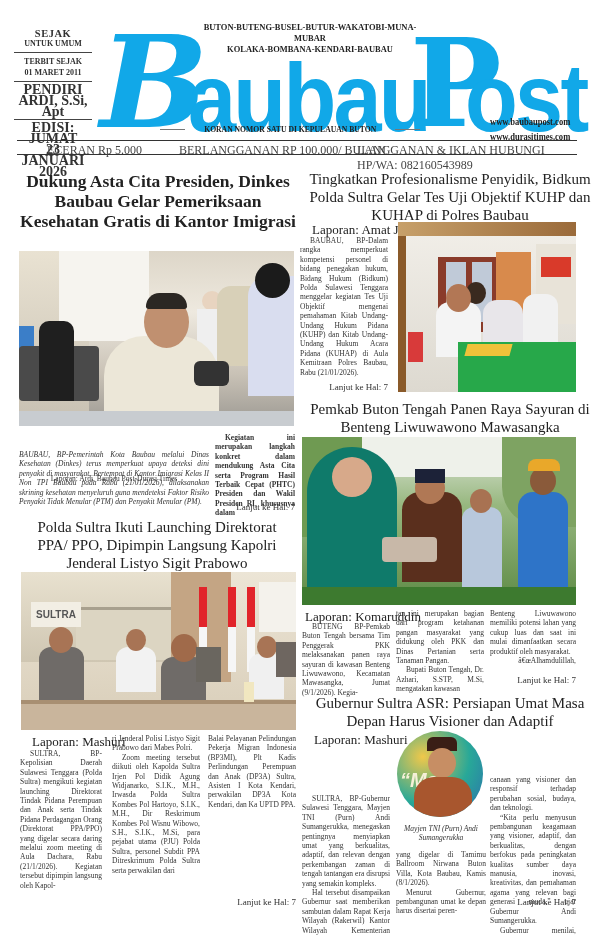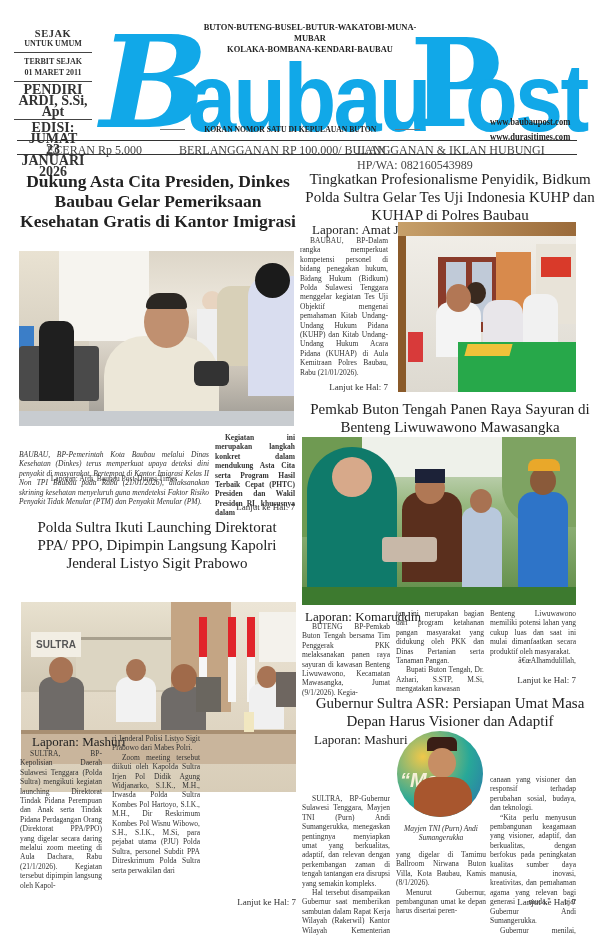--- a/index.html
+++ b/index.html
@@ -98,21 +98,21 @@
   <div style="position:absolute;left:0;top:160px;width:275px;height:15px;background:#c8ccd0"></div>
 </div>
 
 <div class="abs caption" style="left:19px;top:433px;width:190px;font-style:normal;margin-top:41px;">Laporan: Ardi, Baubau Post-Durasi Times</div>
 <div class="abs col italic" style="left:19px;top:450px;width:190px;">BAUBAU, BP-Pemerintah Kota Baubau melalui Dinas Kesehatan (Dinkes) terus memperkuat upaya deteksi dini penyakit di masyarakat. Bertempat di Kantor Imigrasi Kelas II Non TPI Baubau pada Rabu (21/01/2026), dilaksanakan skrining kesehatan menyeluruh guna mendeteksi Faktor Risiko Penyakit Tidak Menular (PTM) dan Penyakit Menular (PM).</div>
 <div class="abs col" style="left:215px;top:433px;width:80px;font-weight:bold;">
   <p>Kegiatan ini merupakan langkah konkret dalam mendukung Asta Cita serta Program Hasil Terbaik Cepat (PHTC) Presiden dan Wakil Presiden RI, khususnya dalam</p>
 </div>
 <div class="abs lanjut" style="left:215px;top:502px;width:80px;">Lanjut ke Hal: 7</div>
 
-<div class="abs h-r" style="left:305px;top:170px;width:290px;">Tingkatkan Profesionalisme Penyidik, Bidkum Polda Sultra Gelar Tes Uji Indonesia KUHP dan KUHAP di Polres Baubau</div>
+<div class="abs h-r" style="left:305px;top:170px;width:290px;">Tingkatkan Profesionalisme Penyidik, Bidkum Polda Sultra Gelar Tes Uji Objektif KUHP dan KUHAP di Polres Baubau</div>
 <div class="abs credit" style="left:312px;top:222px;">Laporan: Amat Jr</div>
 <div class="abs col" style="left:300px;top:236px;width:88px;">
   <p>BAUBAU, BP-Dalam rangka memperkuat kompetensi personel di bidang penegakan hukum, Bidang Hukum (Bidkum) Polda Sulawesi Tenggara menggelar kegiatan Tes Uji Objektif mengenai pemahaman Kitab Undang-Undang Hukum Pidana (KUHP) dan Kitab Undang-Undang Hukum Acara Pidana (KUHAP) di Aula Kemitraan Polres Baubau, Rabu (21/01/2026).</p>
 </div>
 <div class="abs lanjut" style="left:300px;top:382px;width:88px;">Lanjut ke Hal: 7</div>
 
 <div class="img" style="left:398px;top:222px;width:178px;height:170px;background:linear-gradient(180deg,#f2efe9,#ddd9d0);">
   <div style="position:absolute;left:0;top:0;width:8px;height:170px;background:#8a5a2a"></div>
   <div style="position:absolute;left:40px;top:35px;width:85px;height:75px;background:#8a3b2a"></div>
   <div style="position:absolute;left:48px;top:40px;width:20px;height:60px;background:#c0cad8"></div>
@@ -159,21 +159,21 @@
   <p style="text-indent:0">tan ini merupakan bagian dari program ketahanan pangan masyarakat yang didukung oleh PKK dan Dinas Pertanian serta Tanaman Pangan.</p>
   <p>Bupati Buton Tengah, Dr. Azhari, S.STP, M.Si, mengatakan kawasan</p>
 </div>
 <div class="abs col" style="left:490px;top:609px;width:86px;">
   <p style="text-indent:0">Benteng Liwuwawono memiliki potensi lahan yang cukup luas dan saat ini mulai dimanfaatkan secara produktif oleh masyarakat.</p>
   <p style="text-align:right">â€œAlhamdulillah,</p>
 </div>
 <div class="abs lanjut" style="left:490px;top:675px;width:86px;">Lanjut ke Hal: 7</div>
 
 <div class="abs h-r" style="left:22px;top:518px;width:270px;">Polda Sultra Ikuti Launching Direktorat PPA/ PPO, Dipimpin Langsung Kapolri Jenderal Listyo Sigit Prabowo</div>
-<div class="img" style="left:21px;top:602px;width:275px;height:190px;background:linear-gradient(180deg,#ece5d6,#d8cdb8);">
+<div class="img" style="left:21px;top:572px;width:275px;height:158px;background:linear-gradient(180deg,#ece5d6,#d8cdb8);">
   <div style="position:absolute;left:0;top:0;width:150px;height:90px;background:linear-gradient(180deg,#e8e1cf,#cfc6b2)"></div>
   <div style="position:absolute;left:55px;top:35px;width:95px;height:50px;background:#dcd5c2;border-top:3px solid #a8a08e"></div>
   <div style="position:absolute;left:10px;top:30px;width:50px;height:25px;background:#f2eee4;font:bold 10px 'Liberation Sans',sans-serif;color:#555;text-align:center;line-height:25px">SULTRA</div>
   <div style="position:absolute;left:150px;top:0;width:60px;height:110px;background:#c4a584"></div>
   <div style="position:absolute;left:178px;top:15px;width:8px;height:85px;background:#e1242a"></div>
   <div style="position:absolute;left:178px;top:55px;width:8px;height:45px;background:#f6f6f6"></div>
   <div style="position:absolute;left:207px;top:15px;width:8px;height:85px;background:#e1242a"></div>
   <div style="position:absolute;left:207px;top:55px;width:8px;height:45px;background:#f6f6f6"></div>
   <div style="position:absolute;left:226px;top:15px;width:8px;height:85px;background:#e1242a"></div>
   <div style="position:absolute;left:226px;top:55px;width:8px;height:45px;background:#f6f6f6"></div>
@@ -194,20 +194,21 @@
 
 <div class="abs credit" style="left:32px;top:734px;">Laporan: Mashuri</div>
 <div class="abs col" style="left:20px;top:749px;width:82px;">
   <p>SULTRA, BP-Kepolisian Daerah Sulawesi Tenggara (Polda Sultra) mengikuti kegiatan launching Direktorat Tindak Pidana Perempuan dan Anak serta Tindak Pidana Perdagangan Orang (Direktorat PPA/PPO) yang digelar secara daring melalui zoom meeting di Aula Dachara, Rabu (21/1/2026). Kegiatan tersebut dipimpin langsung oleh Kapol-</p>
 </div>
 <div class="abs col" style="left:112px;top:734px;width:88px;">
   <p style="text-indent:0">ri Jenderal Polisi Listyo Sigit Prabowo dari Mabes Polri.</p>
   <p>Zoom meeting tersebut diikuti oleh Kapolda Sultra Irjen Pol Didik Agung Widjanarko, S.I.K., M.H., Irwasda Polda Sultra Kombes Pol Hartoyo, S.I.K., M.H., Dir Reskrimum Kombes Pol Wisnu Wibowo, S.H., S.I.K., M.Si, para pejabat utama (PJU) Polda Sultra, personel Subdit PPA Ditreskrimum Polda Sultra serta perwakilan dari</p>
 </div>
 <div class="abs col" style="left:208px;top:734px;width:88px;">
+  <p style="text-indent:0">Balai Pelayanan Pelindungan Pekerja Migran Indonesia (BP3MI), Plt Kadis Perlindungan Perempuan dan Anak (DP3A) Sultra, Asisten I Kota Kendari, perwakilan DP3A Kota Kendari, dan Ka UPTD PPA.</p>
 </div>
 <div class="abs lanjut" style="left:208px;top:897px;width:88px;">Lanjut ke Hal: 7</div>
 
 <div class="abs h-r" style="left:305px;top:694px;width:290px;">Gubernur Sultra ASR: Persiapan Umat Masa Depan Harus Visioner dan Adaptif</div>
 <div class="abs credit" style="left:314px;top:732px;">Laporan: Mashuri</div>
 <div class="abs col" style="left:302px;top:746px;width:88px;margin-top:48px;">
   <p>SULTRA, BP-Gubernur Sulawesi Tenggara, Mayjen TNI (Purn) Andi Sumangerukka, menegaskan pentingnya menyiapkan umat yang berkualitas, adaptif, dan relevan dengan perkembangan zaman di tengah tantangan era disrupsi yang semakin kompleks.</p>
   <p>Hal tersebut disampaikan Gubernur saat memberikan sambutan dalam Rapat Kerja Wilayah (Rakerwil) Kantor Wilayah Kementerian Agama Provinsi Sulawesi Tenggara Tahun 2026</p>
 </div>
 

